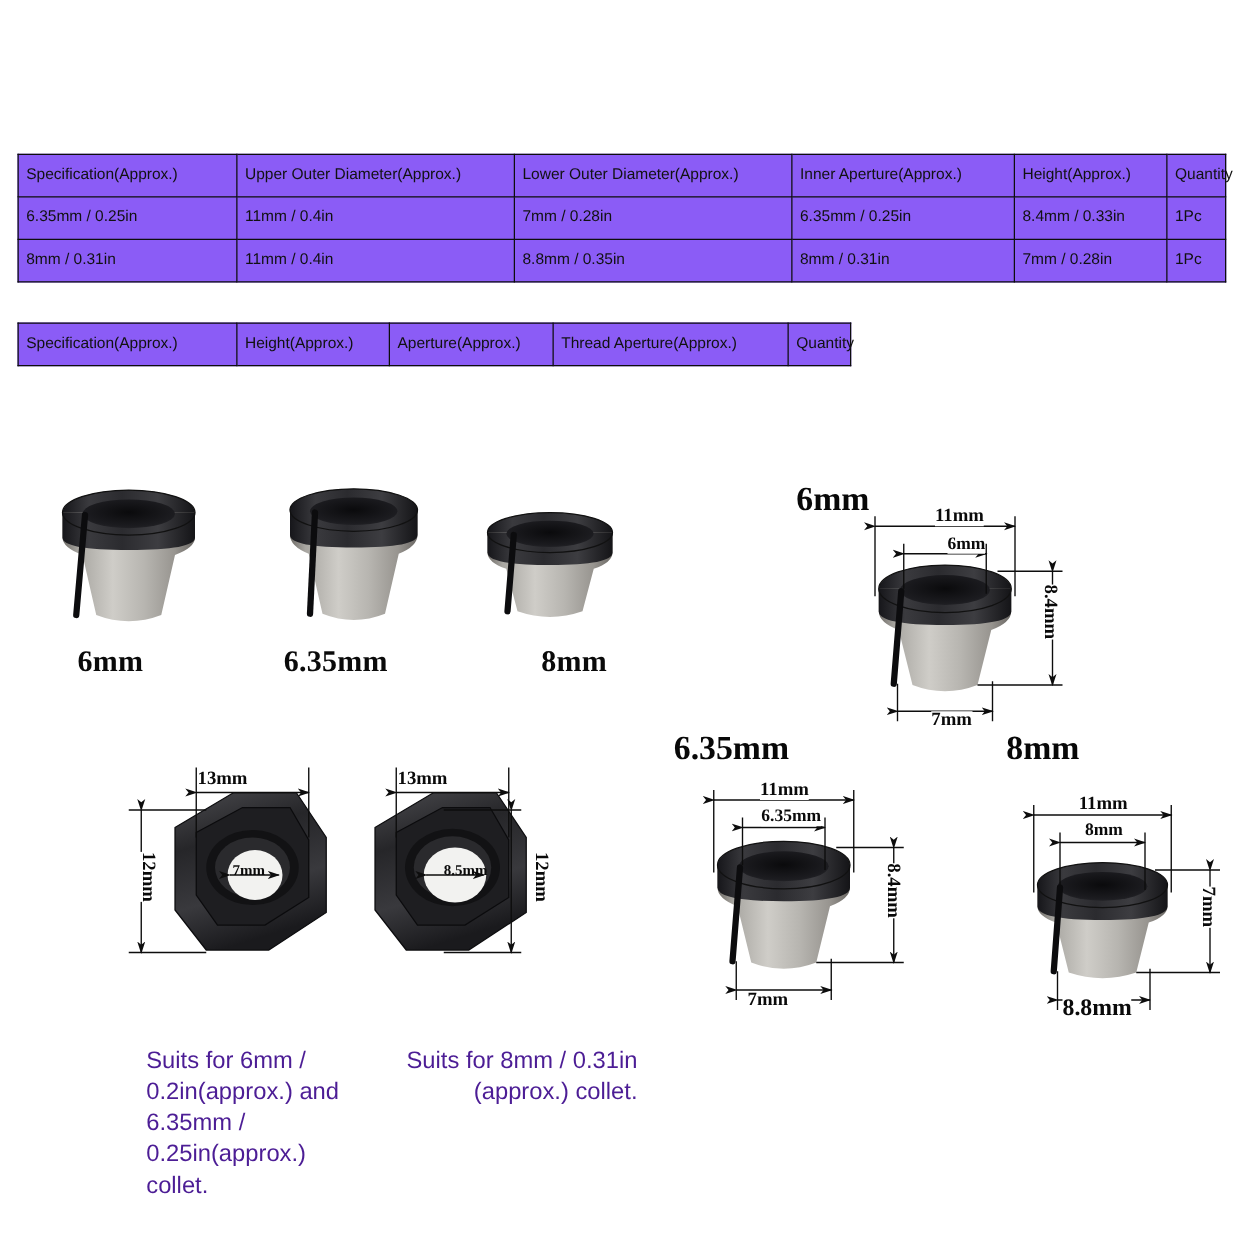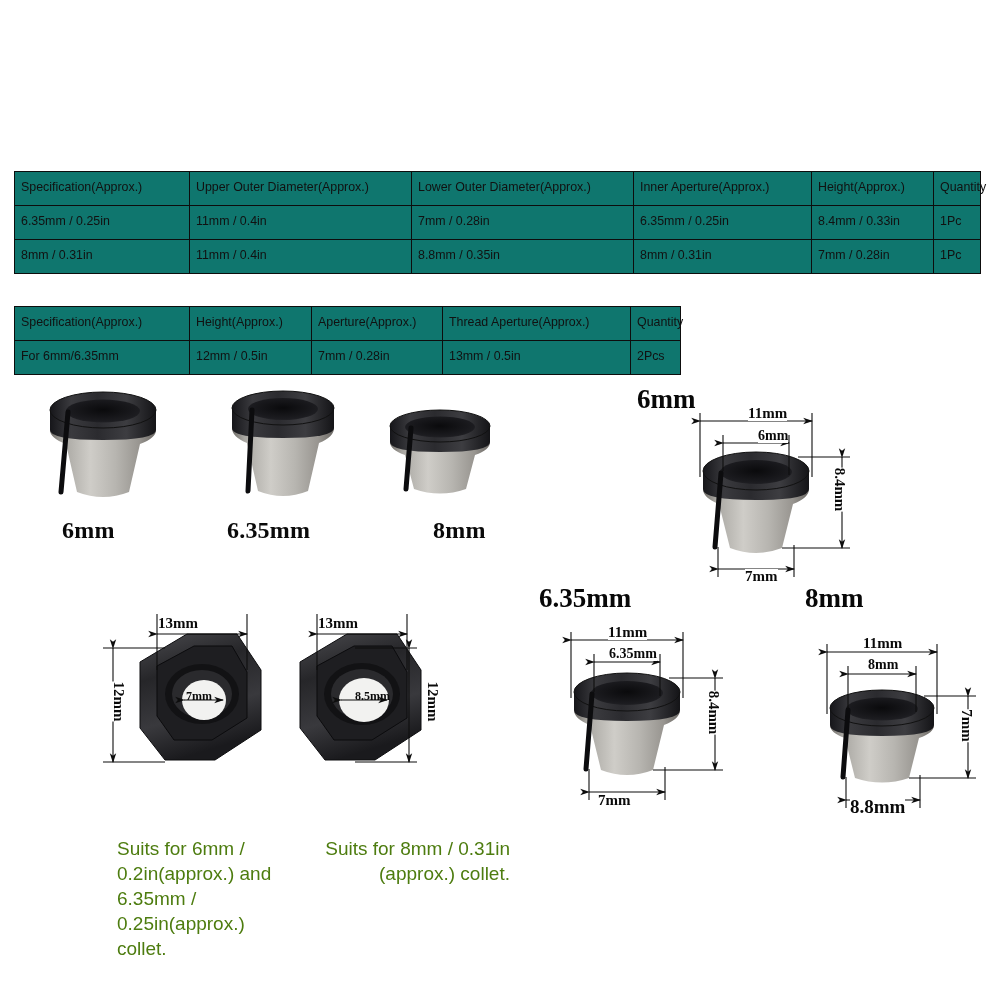--- a/index.html
+++ b/index.html
@@ -10,22 +10,21 @@
     color:#111;
     position:relative;
     overflow:hidden;
   }
   .abs{position:absolute;}
 
   
   table.spec{
     border-collapse:collapse;
     table-layout:fixed;
-    background:#0f766e;
-    margin-top:48px;
+    background:#8b5cf6;
   }
   table.spec td{
     border:1.4px solid #0d0d0d;
     font-size:12.4px;
     line-height:1.1;
     padding:5px 6px 6px 6px;
     vertical-align:middle;
     white-space:nowrap;
     color:#111;
     height:22px;
@@ -59,21 +58,21 @@
     font-family:"Liberation Serif", serif;
     font-weight:bold;
     color:#080808;
     white-space:nowrap;
   }
   .caption-text{
     position:absolute;
     font-family:"Liberation Sans", sans-serif;
     font-size:19px;
     line-height:25px;
-    color:#4d7c0f;
+    color:#4c1d95;
   }
   svg{position:absolute;overflow:visible;}
 </style>
 </head>
 <body>
 
 <table class="spec abs" id="table-1">
   <colgroup>
     <col style="width:175px">
       <col style="width:222px">
@@ -119,27 +118,20 @@
       <col style="width:50px">
   </colgroup>
   <tbody>
     <tr>
       <td>Specification(Approx.)</td>
       <td>Height(Approx.)</td>
       <td>Aperture(Approx.)</td>
       <td>Thread Aperture(Approx.)</td>
       <td>Quantity</td>
     </tr>
-    <tr>
-      <td>For 6mm/6.35mm</td>
-      <td>12mm / 0.5in</td>
-      <td>7mm / 0.28in</td>
-      <td>13mm / 0.5in</td>
-      <td>2Pcs</td>
-    </tr>
   </tbody>
 </table>
 
 <svg width="0" height="0" style="position:absolute;left:0;top:0">
   <defs>
     <linearGradient id="metalBody" x1="0" y1="0" x2="1" y2="0">
       <stop offset="0%" stop-color="#6e6b66"></stop>
       <stop offset="12%" stop-color="#a8a6a1"></stop>
       <stop offset="38%" stop-color="#cfcdc8"></stop>
       <stop offset="62%" stop-color="#b7b5b0"></stop>

